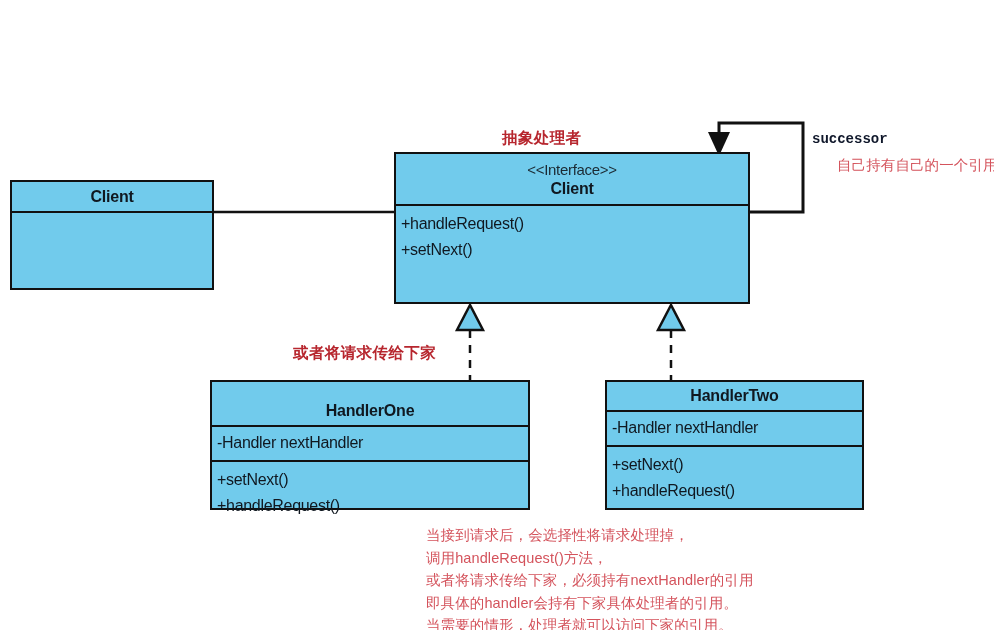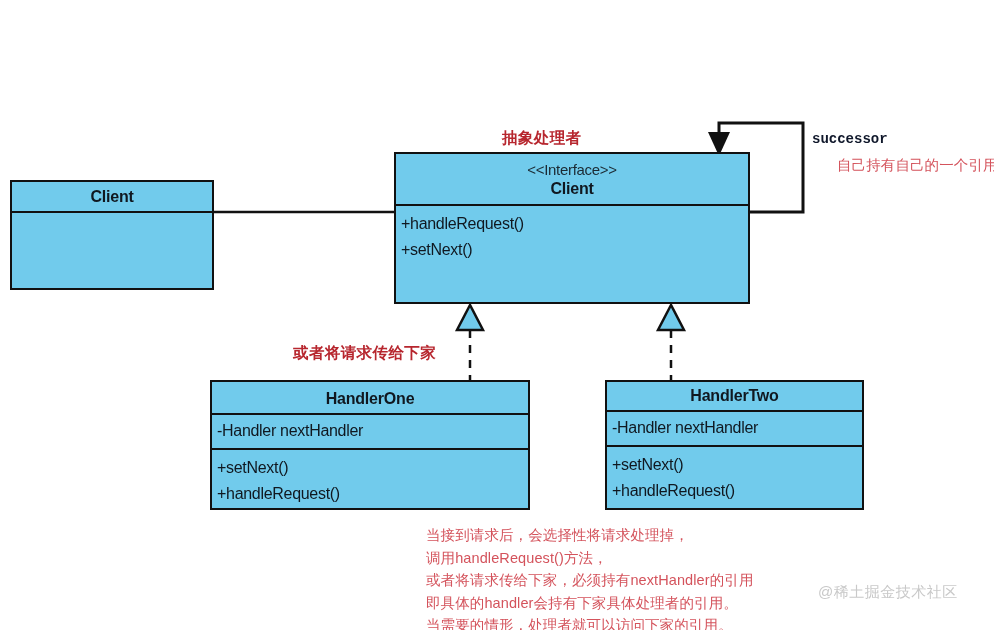--- a/index.html
+++ b/index.html
@@ -141,21 +141,21 @@
     <div class="uml-divider"></div>
     <div class="uml-compartment">
       <div class="uml-member">+handleRequest()</div>
       <div class="uml-member">+setNext()</div>
     </div>
   </div>
 
   <div class="note-strong" style="left:293px; top:343px;">或者将请求传给下家</div>
 
   <div class="uml-box" style="left:210px; top:380px; width:320px; height:130px;">
-    <div class="uml-title" style="padding-top:8px;">HandlerOne</div>
+    <div class="uml-title" style="padding-top:20px;">HandlerOne</div>
     <div class="uml-divider"></div>
     <div class="uml-compartment" style="padding-top:3px; padding-bottom:3px;">
       <div class="uml-member">-Handler nextHandler</div>
     </div>
     <div class="uml-divider"></div>
     <div class="uml-compartment">
       <div class="uml-member">+setNext()</div>
       <div class="uml-member">+handleRequest()</div>
     </div>
   </div>
@@ -172,15 +172,14 @@
       <div class="uml-member">+handleRequest()</div>
     </div>
   </div>
 
   <div class="note" style="left:426px; top:524px; line-height:1.56;">当接到请求后，会选择性将请求处理掉，
 调用handleRequest()方法，
 或者将请求传给下家，必须持有nextHandler的引用
 即具体的handler会持有下家具体处理者的引用。
 当需要的情形，处理者就可以访问下家的引用。</div>
 
-  <div class="watermark" style="left:818px; top:583px;">@稀土掘金技术社区</div>
 
 </div>
 
 </body></html>

